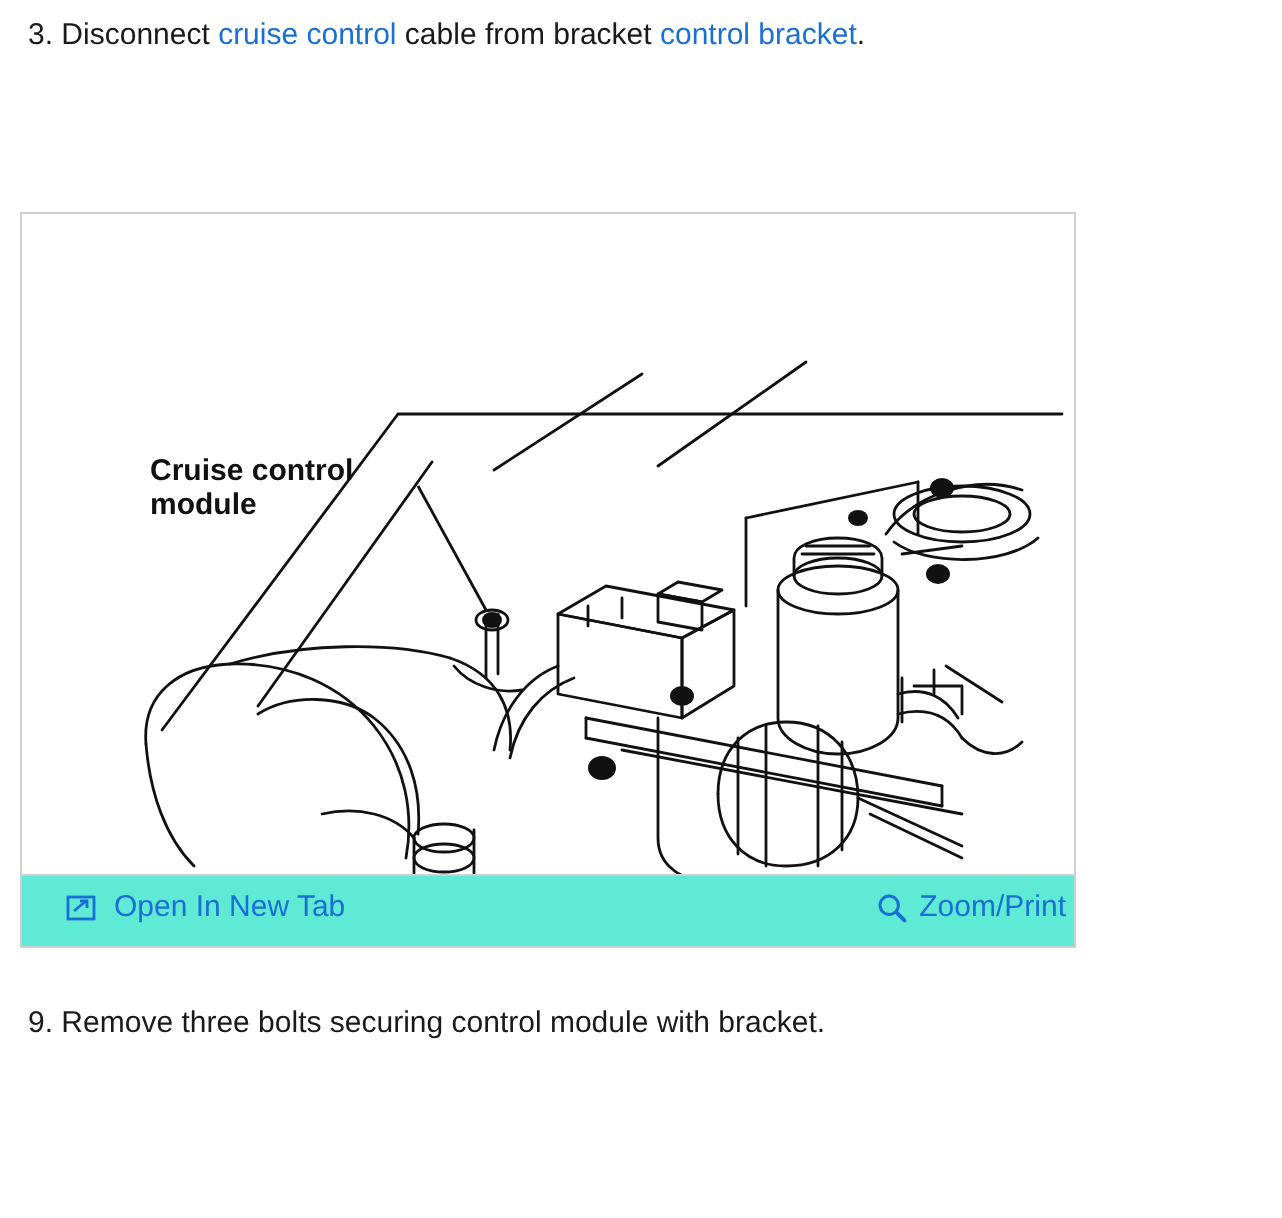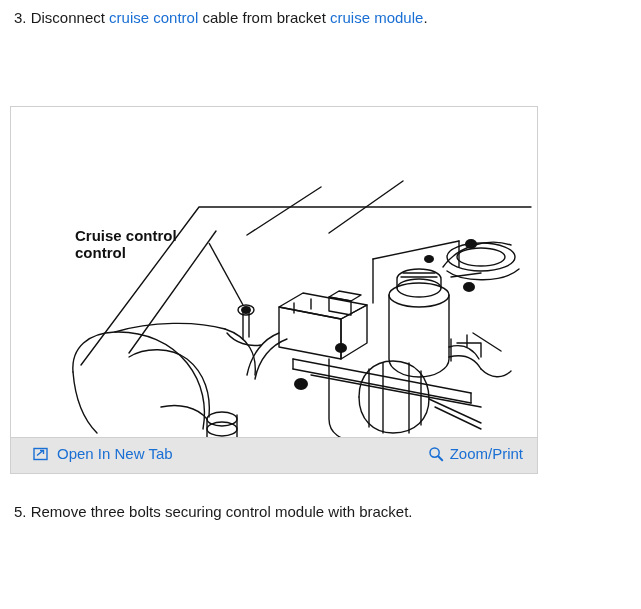--- a/index.html
+++ b/index.html
@@ -63,35 +63,35 @@
     height: 330px;
     overflow: hidden;
   }
   .figure-footer {
     position: absolute;
     left: 0;
     bottom: 0;
     width: 526px;
     height: 36px;
     border-top: 1px solid #cfcfcf;
-    background: #e5e5e5;
+    background: #5eead4;
     box-sizing: border-box;
   }
   .footer-left {
     position: absolute;
     left: 22px;
     top: 7px;
     display: flex;
     align-items: center;
     gap: 8px;
     cursor: pointer;
   }
   .footer-right {
     position: absolute;
-    right: 14px;
+    right: 4px;
     top: 7px;
     display: flex;
     align-items: center;
     gap: 6px;
     cursor: pointer;
   }
   .footer-label {
     font-size: 15px;
     color: #1a6fd4;
   }
@@ -108,21 +108,21 @@
     white-space: pre;
   }
 </style>
 </head>
 <body>
 
 <div class="page">
 
   <div class="steps-top">
     <div class="step-line">
-      <span>3.</span><span> Disconnect </span><a class="link" href="#">cruise control</a><span> cable from bracket </span><a class="link" href="#">cruise module</a><span>.</span>
+      <span>3.</span><span> Disconnect </span><a class="link" href="#">cruise control</a><span> cable from bracket </span><a class="link" href="#">control bracket</a><span>.</span>
     </div>
   </div>
 
   <div class="figure-panel">
 
     <div class="figure-image">
       <svg width="526" height="330" viewBox="0 0 526 330" xmlns="http://www.w3.org/2000/svg">
         <rect x="0" y="0" width="526" height="330" fill="#ffffff"></rect>
         <g fill="none" stroke="#111111" stroke-width="1.4" stroke-linejoin="round" stroke-linecap="round">
 
@@ -217,21 +217,21 @@
           <ellipse cx="458" cy="180" rx="6" ry="5"></ellipse>
           <ellipse cx="333" cy="343" rx="5" ry="7"></ellipse>
           <ellipse cx="314" cy="382" rx="6" ry="5"></ellipse>
         </g>
 
         <g fill="none" stroke="#111111" stroke-width="1.4">
           <path d="M198 136 L232 198"></path>
         </g>
       </svg>
 
-      <div class="callout-label" style="left:64px; top:120px;"><span>Cruise control</span><br><span>control</span></div>
+      <div class="callout-label" style="left:64px; top:120px;"><span>Cruise control</span><br><span>module</span></div>
     </div>
 
     <div class="figure-footer">
       <div class="footer-left">
         <span class="icon-newtab">
           <svg width="16" height="16" viewBox="0 0 16 16">
             <rect x="1" y="2.5" width="13" height="11" fill="none" stroke="#1a6fd4" stroke-width="1.4"></rect>
             <path d="M4 9.5 L10 4.5" stroke="#1a6fd4" stroke-width="1.4" fill="none"></path>
             <path d="M7 4.5 L10.5 4.5 L10.5 8" stroke="#1a6fd4" stroke-width="1.4" fill="none"></path>
           </svg>
@@ -244,16 +244,16 @@
             <circle cx="6.6" cy="6.6" r="4.6" fill="none" stroke="#1a6fd4" stroke-width="1.5"></circle>
             <path d="M10.2 10.2 L14.2 14.2" stroke="#1a6fd4" stroke-width="2" fill="none" stroke-linecap="round"></path>
           </svg>
         </span>
         <span class="footer-label">Zoom/Print</span>
       </div>
     </div>
   </div>
 
   <div class="steps-bottom">
-    <div class="step-line">5. Remove three bolts securing control module with bracket.</div>
+    <div class="step-line">9. Remove three bolts securing control module with bracket.</div>
   </div>
 
 </div>
 
 </body></html>

